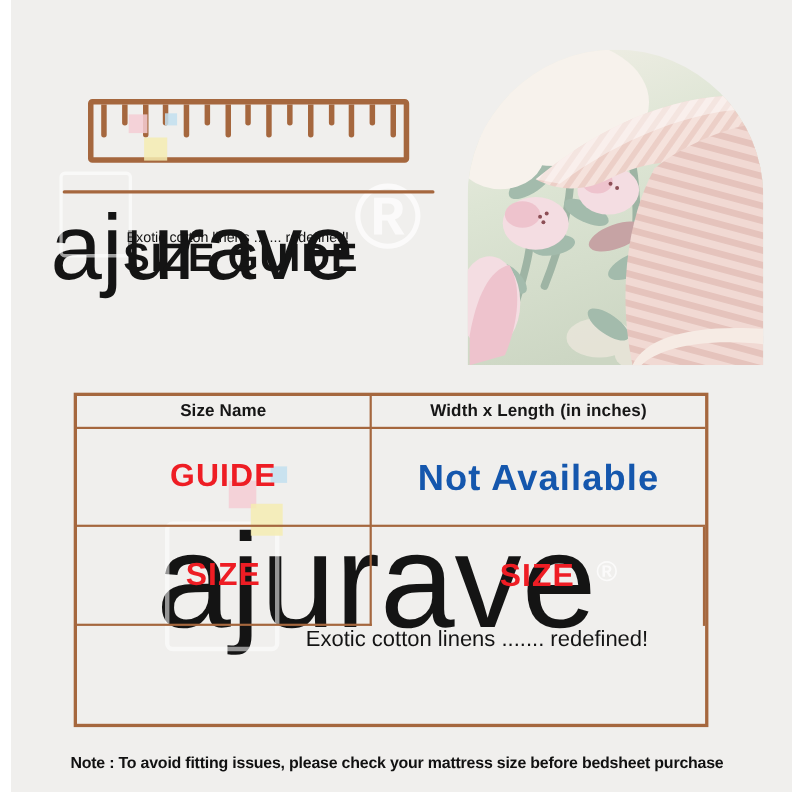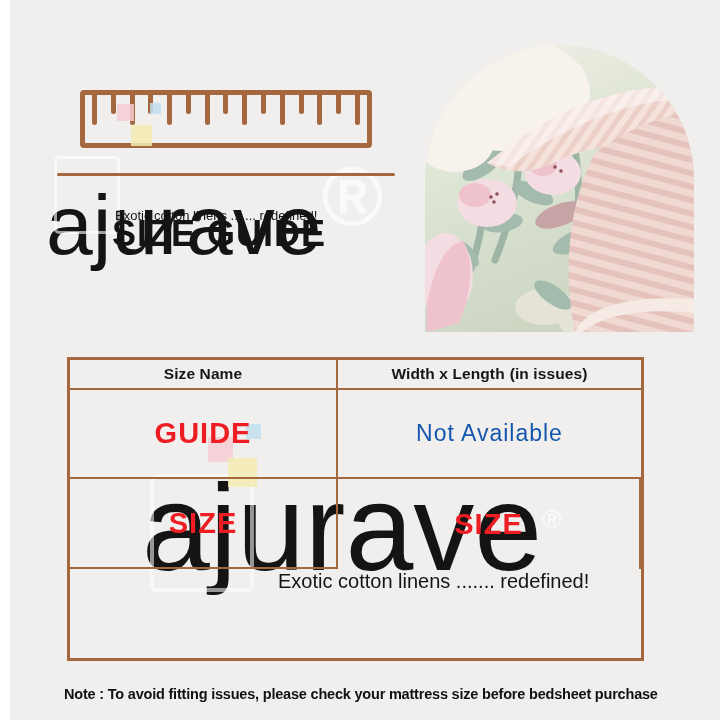--- a/index.html
+++ b/index.html
@@ -71,21 +71,21 @@
     border:3px solid var(--brown);box-sizing:border-box;z-index:2;
     display:grid;grid-template-columns:268px 1fr;grid-template-rows:30px 89px 90px 1fr;
   }
   .cell{display:flex;flex-direction:column;align-items:center;justify-content:center;}
   .cb{border-bottom:2px solid var(--brown);}
   .cr{border-right:2px solid var(--brown);}
   .th{font-size:15.5px;font-weight:bold;color:#161616;flex-direction:row;gap:5px;letter-spacing:0.1px;}
   .size-red{font-size:29px;font-weight:bold;color:var(--red);letter-spacing:1px;}
   .size-note{font-size:17px;font-weight:bold;color:var(--blue);margin-top:3px;letter-spacing:0.3px;}
   .size-note:empty{display:none;}
-  .val{font-size:23px;font-weight:normal;color:var(--ink);letter-spacing:1px;}
+  .val{font-size:33px;font-weight:bold;color:var(--ink);letter-spacing:1px;}
   .val.is-blue{color:var(--blue);}
   
   .note{
     position:absolute;left:54px;top:686px;width:640px;
     font-size:14.5px;font-weight:bold;letter-spacing:-0.2px;color:#111;z-index:2;white-space:nowrap;
   }
 </style>
 </head>
 <body>
 
@@ -192,21 +192,21 @@
       <path d="M62,118 C110,78 170,46 235,42 L269,42 L269,54 C210,52 140,80 84,122 Z" fill="#ffffff" opacity="0.45"></path>
     </svg>
   </div>
 
   <div class="size-table">
     <div class="cell th cr cb">
         <span>Size Name</span>
       </div>
     <div class="cell th cb">
         <span>Width x Length</span>
-        <span>(in issues)</span>
+        <span>(in inches)</span>
       </div>
 
     <div class="cell cr cb">
       <div class="size-red">GUIDE</div>
 
     </div>
     <div class="cell cb">
       <div class="val is-blue">Not Available</div>
     </div>
 

